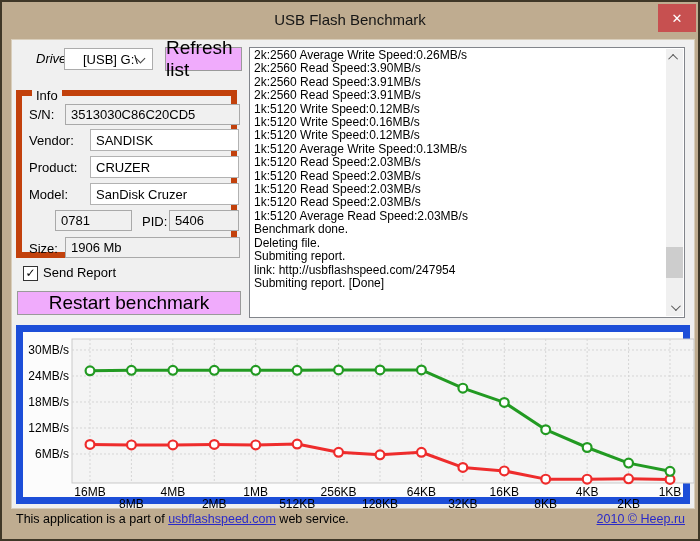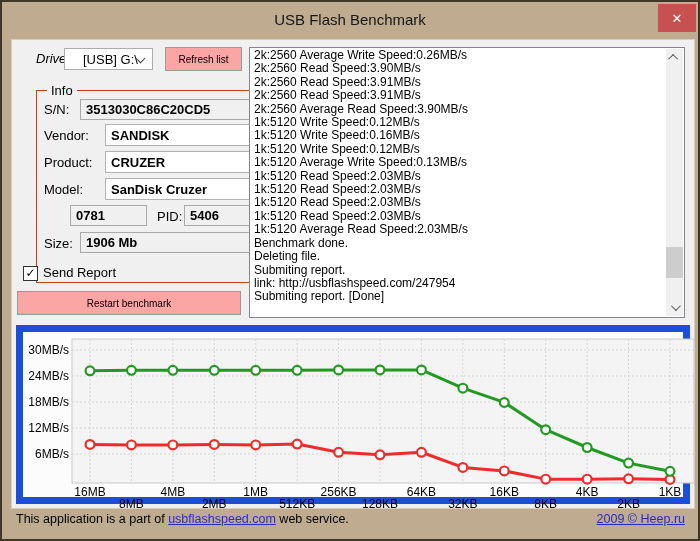--- a/index.html
+++ b/index.html
@@ -10,28 +10,28 @@
   .close-btn{position:absolute;left:656px;top:2px;width:38px;height:28px;background:#c75050;
              display:flex;align-items:center;justify-content:center;cursor:default;}
   .close-btn span{color:#fff;font-size:13px;font-weight:bold;}
   .client{position:absolute;left:9px;top:37px;width:682px;height:468px;background:#f0f0f0;
           border:1px solid #d9cebb;box-sizing:content-box;}
   .lbl{position:absolute;font-size:13px;color:#000;white-space:nowrap;}
   .dropdown{position:absolute;left:52px;top:8px;width:89px;height:22px;background:#fff;border:1px solid #acacac;
             box-sizing:border-box;font-size:13px;display:flex;align-items:center;padding-left:18px;}
   .dd-chev{position:absolute;right:8px;top:6px;width:6px;height:6px;border-right:1.4px solid #444;
            border-bottom:1.4px solid #444;transform:rotate(45deg);}
-  .btn{position:absolute;background:#fca5a5;border:1px solid #9a9a9a;box-sizing:border-box;font-size:10px;
+  .btn{position:absolute;background:#f0abfc;border:1px solid #9a9a9a;box-sizing:border-box;font-size:19px;
        display:flex;align-items:center;justify-content:center;color:#000;}
   .btn-refresh{left:153px;top:7px;width:77px;height:24px;}
   .btn-restart{left:5px;top:251px;width:224px;height:24px;}
-  .group{position:absolute;left:24px;top:50px;width:221px;height:193px;border:1px solid #c2410c;box-sizing:border-box;}
+  .group{position:absolute;left:4px;top:50px;width:221px;height:168px;border:6px solid #c2410c;box-sizing:border-box;}
   .group-legend{position:absolute;left:10px;top:-8px;background:#f0f0f0;padding:0 4px;font-size:13px;}
   .field{position:absolute;box-sizing:border-box;font-size:13px;font-family:"Liberation Sans","DejaVu Sans",sans-serif;
-         padding:0 5px;border:1px solid #a9a9a9;color:#000;outline:none;font-weight:bold;}
+         padding:0 5px;border:1px solid #a9a9a9;color:#000;outline:none;}
   .field.ro{background:#f0f0f0;}
   .field.rw{background:#fff;border-color:#b2b2b2;}
   .checkbox{position:absolute;left:11px;top:226px;width:13px;height:13px;background:#fff;border:1px solid #333;
             box-sizing:content-box;display:flex;align-items:center;justify-content:center;}
   .checkbox span{font-size:12px;font-weight:bold;color:#000;line-height:1;margin-top:-2px;}
   .log{position:absolute;left:237px;top:7px;width:436px;height:271px;background:#fff;border:1px solid #82858b;
        box-sizing:border-box;overflow:hidden;padding:1px 4px 0 4px;}
   .log-line{font-size:12px;line-height:13.4px;white-space:pre;color:#000;}
   .scrollbar{position:absolute;right:1px;top:1px;width:17px;height:267px;background:#f0f0f0;}
   .sb-btn{position:absolute;left:0;width:17px;height:17px;background:#f0f0f0;display:flex;align-items:center;justify-content:center;}
@@ -93,21 +93,20 @@
     </div>
     <span class="lbl" style="left:31px;top:225px;">Send Report</span>
     <div class="btn btn-restart">Restart benchmark</div>
 
     <div class="log">
       <div id="log-lines">
           <div class="log-line">2k:2560 Average Write Speed:0.26MB/s</div>
           <div class="log-line">2k:2560 Read Speed:3.90MB/s</div>
           <div class="log-line">2k:2560 Read Speed:3.91MB/s</div>
           <div class="log-line">2k:2560 Read Speed:3.91MB/s</div>
-          <div class="log-line">2k:2560 Average Read Speed:3.90MB/s</div>
           <div class="log-line">1k:5120 Write Speed:0.12MB/s</div>
           <div class="log-line">1k:5120 Write Speed:0.16MB/s</div>
           <div class="log-line">1k:5120 Write Speed:0.12MB/s</div>
           <div class="log-line">1k:5120 Average Write Speed:0.13MB/s</div>
           <div class="log-line">1k:5120 Read Speed:2.03MB/s</div>
           <div class="log-line">1k:5120 Read Speed:2.03MB/s</div>
           <div class="log-line">1k:5120 Read Speed:2.03MB/s</div>
           <div class="log-line">1k:5120 Read Speed:2.03MB/s</div>
           <div class="log-line">1k:5120 Average Read Speed:2.03MB/s</div>
           <div class="log-line">Benchmark done.</div>
@@ -204,16 +203,16 @@
           <circle cx="647" cy="139.33333333333334" r="4.4" fill="#fff" stroke="#229a22" stroke-width="2.2"></circle>
         </svg>
     </div>
 
   </div>
 
   <div class="status-left">
     <span>This application is a part of </span><span class="link">usbflashspeed.com</span><span> web service.</span>
   </div>
   <div class="status-right">
-    <span class="link">2009 © Heep.ru</span>
+    <span class="link">2010 © Heep.ru</span>
   </div>
 
 </div>
 
 </body></html>

